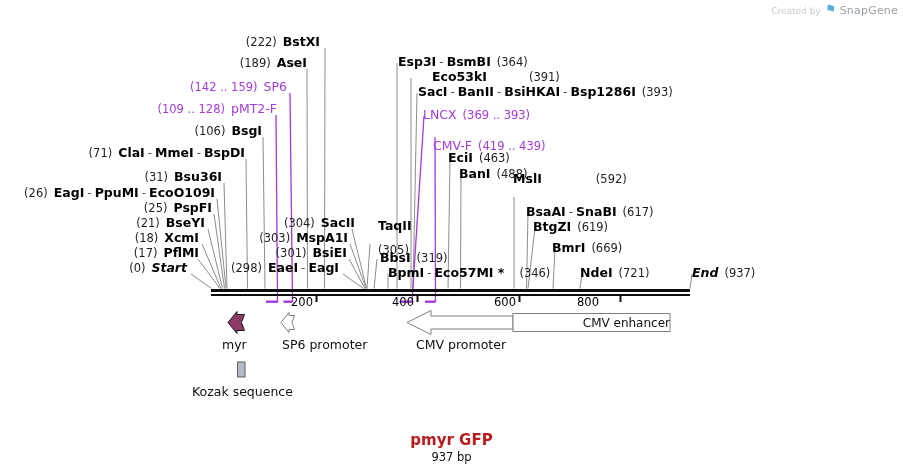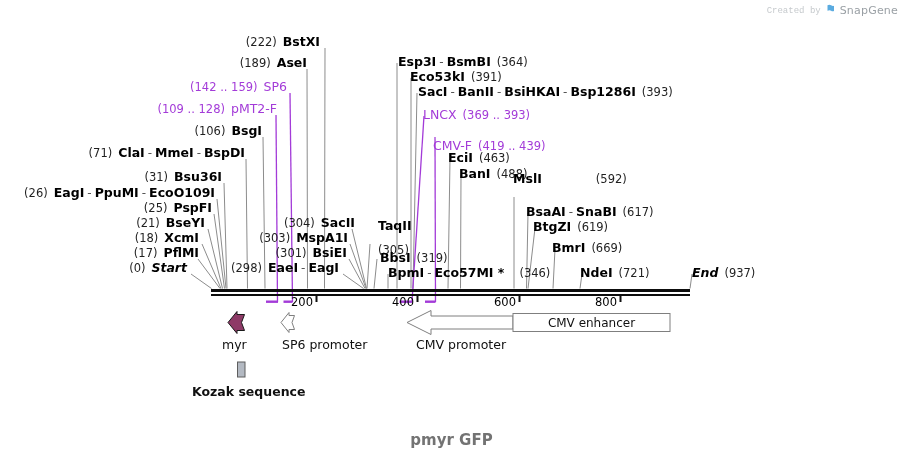--- a/index.html
+++ b/index.html
@@ -16,28 +16,28 @@
   .site .ps{font-size:11.5px;color:#1f1f1f;}
   .site .ps.first{margin-right:6px;}
   .site .ps.after{margin-left:6px;margin-top:12px;}
   .site .ps.after.gap{margin-left:15px;}
   .site .sep{font-size:12px;color:#555;font-weight:normal;padding:0 3px;}
   .site.purple .nm{font-weight:normal;color:var(--primer);}
   .site.purple .ps{color:var(--primer);}
   .site.italic .nm{font-style:italic;}
   .tick-label{position:absolute;font-size:11.5px;color:#000;line-height:1;}
   .feat-label{position:absolute;font-size:12.5px;color:#101010;line-height:1.2;white-space:nowrap;}
-  .enhancer-label{position:absolute;left:513px;top:315.5px;width:157px;text-align:center;
+  .enhancer-label{position:absolute;left:513px;top:315.5px;width:157px;text-align:right;
     font-size:12px;color:#101010;line-height:1.2;}
   .title{position:absolute;left:0;right:0;top:431px;text-align:center;
-    font-size:15px;font-weight:bold;color:#737373;}
+    font-size:15px;font-weight:bold;color:#b91c1c;}
   .subtitle{position:absolute;left:0;right:0;top:450px;text-align:center;
     font-size:11.5px;color:#111;}
   .watermark{position:absolute;top:4px;right:5px;display:flex;align-items:center;gap:5px;}
-  .watermark .created{font-size:9px;color:#c6cacd;font-family:Liberation Mono, monospace;}
+  .watermark .created{font-size:9px;color:#c6cacd;}
   .watermark .brand{font-size:11px;color:#9aa0a5;letter-spacing:.2px;}
   .backbone{fill:#0d0d0d;}
   .tickmark{fill:#111;}
   .myr-shape{fill:var(--myr);stroke:#1a1a1a;stroke-width:1;}
   .white-feat{fill:#ffffff;stroke:#7f7f7f;stroke-width:1;}
   .kozak-shape{fill:var(--kozak);stroke:#5e5e5e;stroke-width:1;}
 </style>
 </head>
 <body>
 
@@ -195,21 +195,21 @@
         <span class="sep">-</span>
         <span class="nm">Eco57MI *</span>
         <span class="ps after gap">(346)</span>
       </div>
       <div class="site" style="top: 57px; left: 398px;">
         <span class="nm">Esp3I</span>
         <span class="sep">-</span>
         <span class="nm">BsmBI</span>
         <span class="ps after">(364)</span>
       </div>
-      <div class="site" style="top: 72px; left: 410px;">
+      <div class="site" style="top: 72px; left: 432px; gap: 36px;">
         <span class="nm">Eco53kI</span>
         <span class="ps after">(391)</span>
       </div>
       <div class="site" style="top: 87px; left: 418px;">
         <span class="nm">SacI</span>
         <span class="sep">-</span>
         <span class="nm">BanII</span>
         <span class="sep">-</span>
         <span class="nm">BsiHKAI</span>
         <span class="sep">-</span>
@@ -254,30 +254,31 @@
         <span class="nm">NdeI</span>
         <span class="ps after">(721)</span>
       </div>
       <div class="site italic" style="top: 268px; left: 692px;">
         <span class="nm">End</span>
         <span class="ps after">(937)</span>
       </div>
       <div class="tick-label" style="right: 590px; top: 296.5px;">200</div>
       <div class="tick-label" style="right: 489px; top: 296.5px;">400</div>
       <div class="tick-label" style="right: 387px; top: 296.5px;">600</div>
-      <div class="tick-label" style="right: 286px; top: 296.5px; margin-left: 12px;">800</div>
+      <div class="tick-label" style="right: 304px; top: 296.5px; margin-left: 12px;">800</div>
     </div>
 
   <div class="enhancer-label">CMV enhancer</div>
   <div class="feat-label" style="left:222px;top:337px;width:24px;text-align:center;">myr</div>
   <div class="feat-label" style="left:282px;top:337px;">SP6 promoter</div>
   <div class="feat-label" style="left:416px;top:337px;">CMV promoter</div>
-  <div class="feat-label" style="left:192px;top:384px;font-weight:bold;">Kozak sequence</div>
+  <div class="feat-label" style="left:192px;top:384px;">Kozak sequence</div>
 
   <div class="title">pmyr GFP</div>
+  <div class="subtitle">937 bp</div>
 
   <div class="watermark">
     <span class="created">Created by</span>
     <svg width="9" height="13" viewBox="0 0 9 13">
       <path d="M1.5 12.5 V1.2 C3 0.3 4.2 0.6 5.1 1.3 C6 2 7.2 2.2 8 1.7 V6.9 C7.2 7.5 6 7.4 5.1 6.7 C4.2 6 3 5.9 1.5 6.7 Z" fill="#5aabe0"></path>
     </svg>
     <span class="brand">SnapGene</span>
   </div>
 
 </div>

